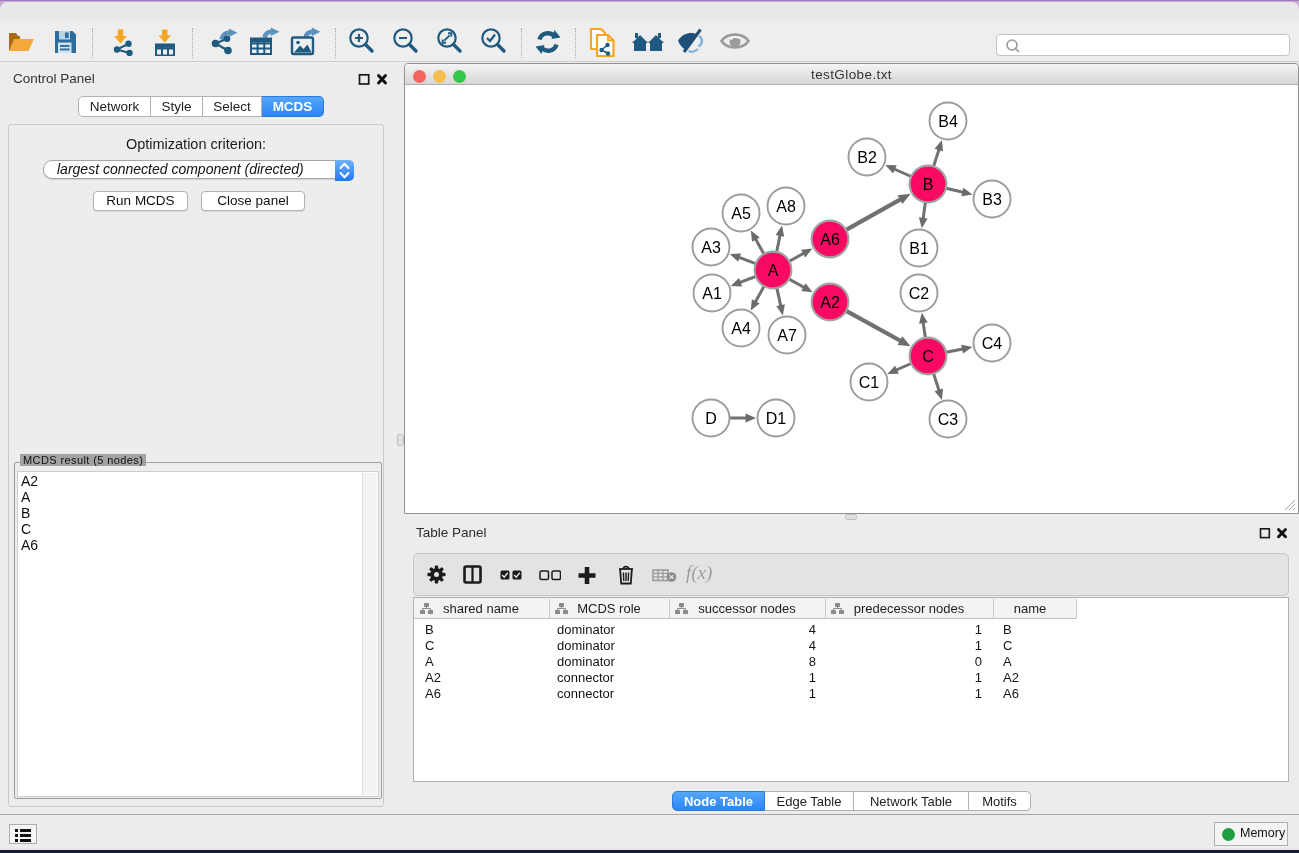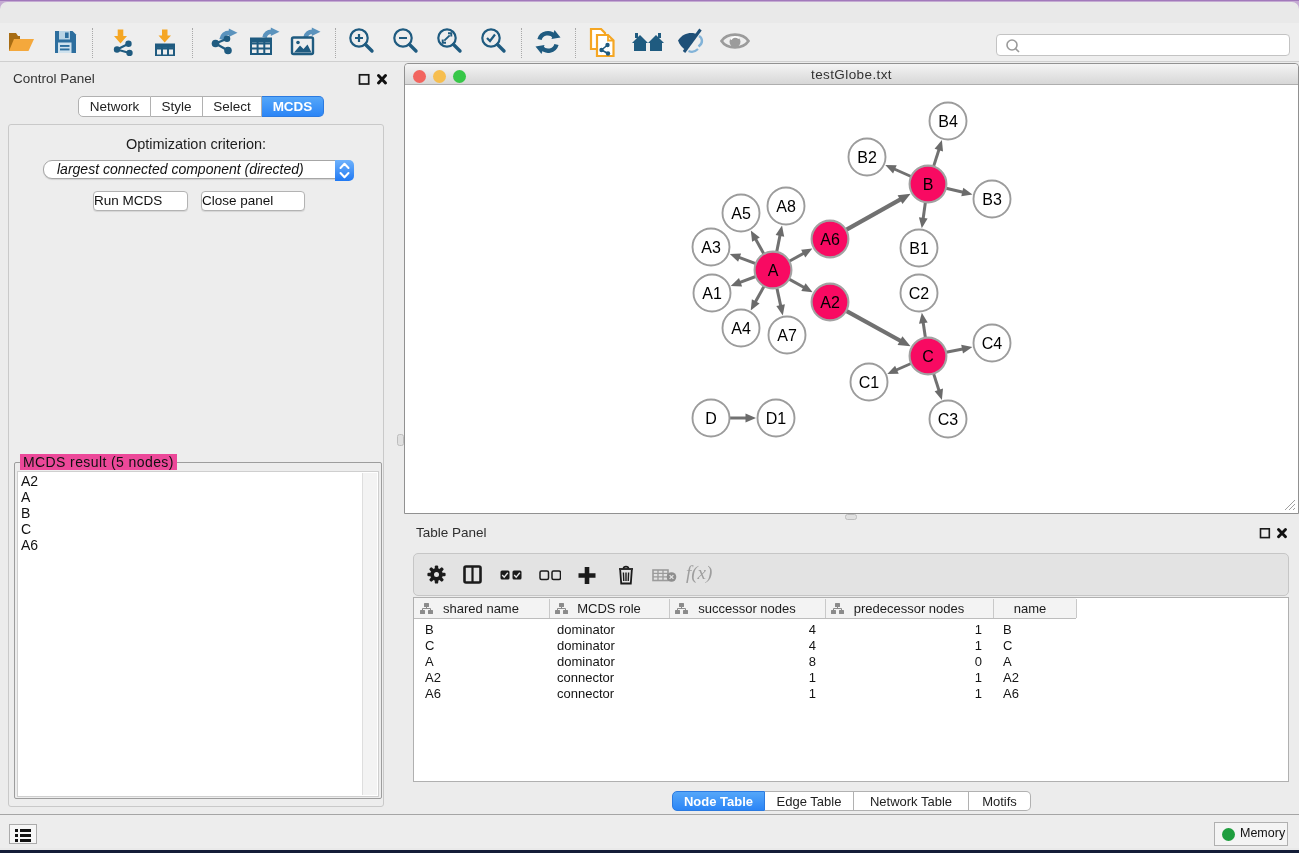--- a/index.html
+++ b/index.html
@@ -28,23 +28,23 @@
 #cpTabs { position:absolute; left:78px; top:94px; height:21px; }
 .tab { float:left; height:21px; line-height:20px; background:#fff; border:1px solid #b1b1b1; border-left:none; font-size:13.5px; color:#222; text-align:center; }
 .tab.first { border-left:1px solid #b1b1b1; border-radius:5px 0 0 5px; }
 .tab.last { border-radius:0 5px 5px 0; }
 .tab.sel { background:linear-gradient(#55a7f9,#2b85f6); color:#fff; border-color:#2b7ae0;font-weight:bold; }
 #cpBox { position:absolute; left:8px; top:122px; width:376px; height:683px; background:#ededed; border:1px solid #c9c9c9; border-radius:3px; }
 #optlabel { position:absolute; left:0; top:134px; width:392px; text-align:center; font-size:14.5px; color:#1d1d1d; }
 #dropdown { position:absolute; left:43px; top:158px; width:311px; height:19px; background:#fff; border:1px solid #a6a6a6; border-radius:9px; box-shadow:0 1px 1px rgba(0,0,0,0.12);font-style:italic; }
 #dropdown .txt { position:absolute; left:13px; top:0px; font-size:14px; color:#111; }
 #dropdown .cap { position:absolute; right:-1px; top:-1px; width:19px; height:21px; background:linear-gradient(#6fb2fc,#2079f3); border-radius:0 5px 5px 0; }
-.btn { position:absolute; top:189px; height:20px; background:#fff; border:1px solid #b3b3b3; border-radius:4px; font-size:13.5px; color:#111; text-align:left; line-height:18px; box-shadow:0 1px 1px rgba(0,0,0,0.10); }
+.btn { position:absolute; top:189px; height:20px; background:#fff; border:1px solid #b3b3b3; border-radius:4px; font-size:13.5px; color:#111; text-align:center; line-height:18px; box-shadow:0 1px 1px rgba(0,0,0,0.10); }
 #groupbox { position:absolute; left:14px; top:460px; width:368px; height:337px; border:1px solid #9d9d9d; border-radius:2px; }
-#grouplabel { position:absolute; left:20px; top:451.5px; background:#ec4899; padding:0 3px; font-size:14px; letter-spacing:0.4px; color:#111; }
+#grouplabel { position:absolute; left:20px; top:451.5px; background:#a3a3a3; padding:0 3px; font-size:11px; letter-spacing:0.4px; color:#111; }
 #mlist { position:absolute; left:2px; top:8px; width:362px; height:326px; background:#fff; border:1px solid #cfcfcf; }
 #mlist .scroll { position:absolute; right:1px; top:1px; width:15px; height:322px; background:#f3f3f3; border-left:1px solid #dedede; }
 #mlist .items { position:absolute; left:3px; top:0.5px; font-size:14px; color:#111; line-height:16.15px; }
 
 #statusbar { position:absolute; left:0; top:812px; width:100%; height:34px; background:#ededed; border-top:1px solid #a5a5a5; }
 #listbtn { position:absolute; left:9px; top:9px; width:28px; height:20px; background:#f6f6f6; border:1px solid #ababab; }
 #membox { position:absolute; left:1214px; top:7px; width:74px; height:24px; background:#f4f4f4; border:1px solid #b0b0b0; font-size:12.5px; color:#111; }
 #membox .dot { position:absolute; left:7px; top:5px; width:13px; height:13px; border-radius:50%; background:#1e9e3e; }
 #membox .mtxt { position:absolute; left:25px; top:2.5px; }
 

